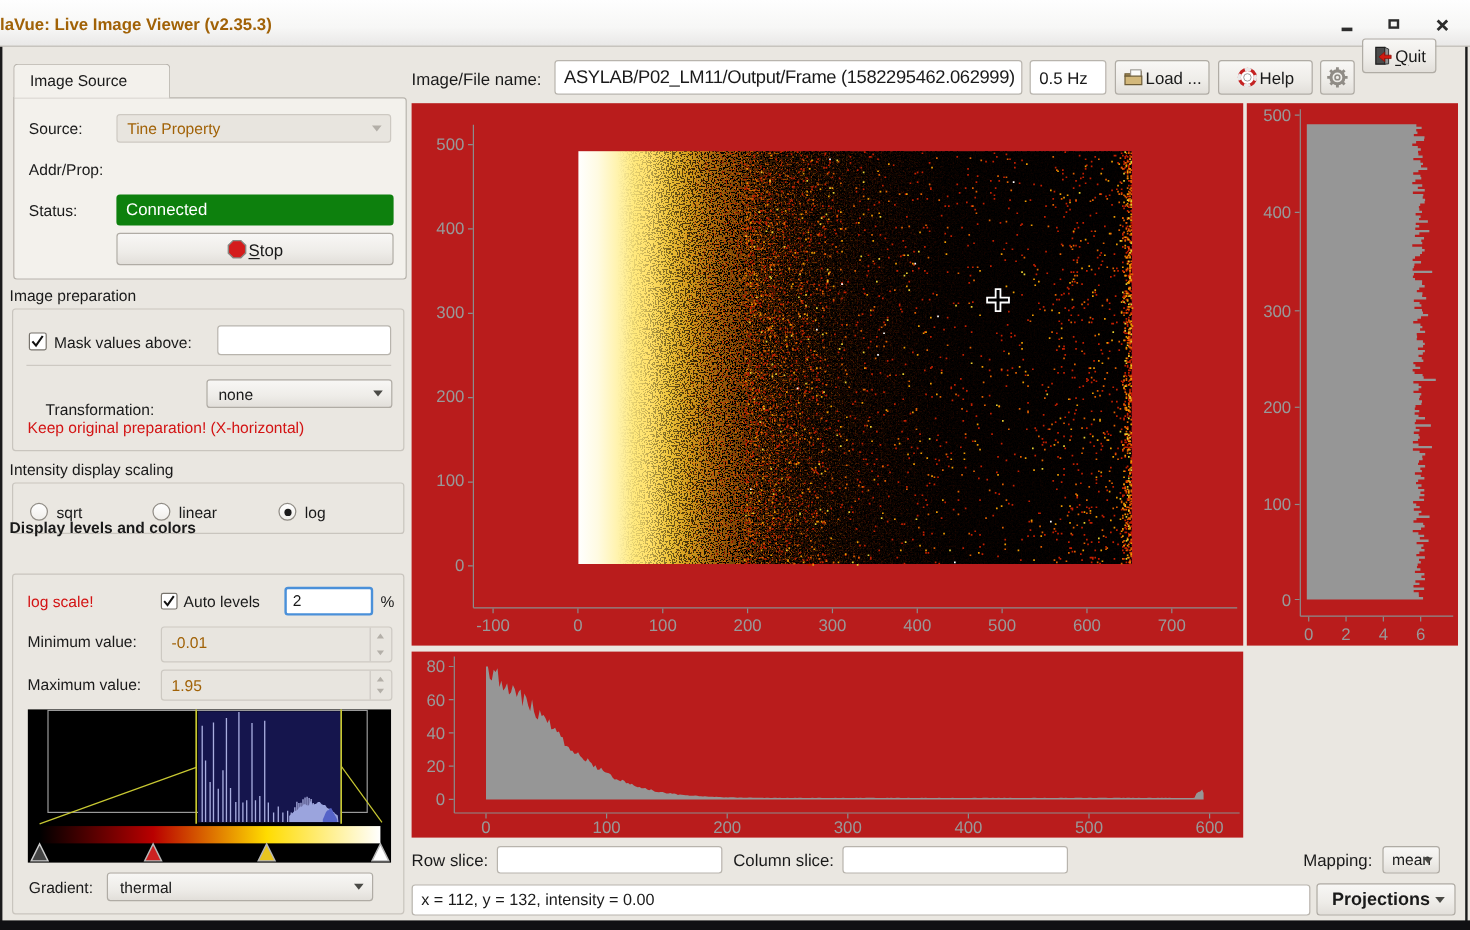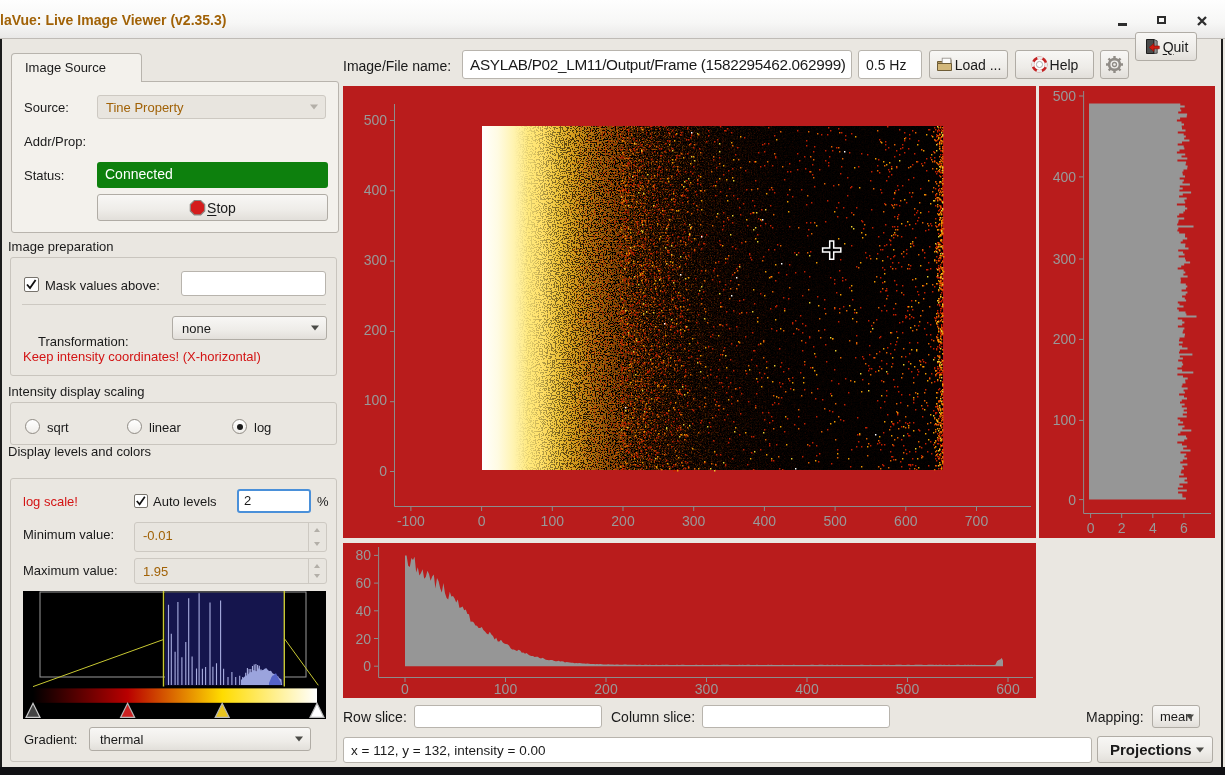--- a/index.html
+++ b/index.html
@@ -80,33 +80,33 @@
       </svg>
     </div>
   <div class="abs lbl" style="left:45px;top:278px;">Mask values above:</div>
   <div class="abs input" style="left:181px;top:271px;width:145px;height:25px;"></div>
   <div class="abs sep" style="left:22px;top:304px;width:304px;"></div>
   <div class="abs lbl" style="left:38px;top:320px;margin-top:14px;">Transformation:</div>
   <div class="abs btn" style="left:172px;top:316px;width:155px;height:24px;">
     <span class="abs lbl" style="left:9px;top:4px;">none</span>
     <span class="combo-arrow"></span>
   </div>
-  <div class="abs lbl red" style="left:23px;top:349px;">Keep intensity coordinates! (X-horizontal)</div>
+  <div class="abs lbl red" style="left:23px;top:349px;">Keep original preparation! (X-horizontal)</div>
 
   <div class="abs lbl" style="left:8px;top:384px;">Intensity display scaling</div>
   <div class="abs groupbox" style="left:10px;top:402px;width:327px;height:43px;"></div>
   <div class="abs radio" style="left:25px;top:419px;width:15px;height:15px;"></div>
   <div class="abs lbl" style="left:47px;top:420px;">sqrt</div>
   <div class="abs radio" style="left:127px;top:419px;width:15px;height:15px;"></div>
   <div class="abs lbl" style="left:149px;top:420px;">linear</div>
   <div class="abs radio" style="left:232px;top:419px;width:15px;height:15px;"></div>
   <div class="abs" style="left:236.5px;top:423.5px;width:6px;height:6px;border-radius:50%;background:#1a1a1a;"></div>
   <div class="abs lbl" style="left:254px;top:420px;">log</div>
 
-  <div class="abs lbl" style="left:8px;top:444px;">Display levels and colors</div>
+  <div class="abs lbl" style="left:8px;top:432px;font-weight:bold;">Display levels and colors</div>
   <div class="abs groupbox" style="left:10px;top:478px;width:327px;height:284px;"></div>
   <div class="abs lbl red" style="left:23px;top:494px;">log scale!</div>
   <div class="abs cb" style="left:134px;top:494px;width:14px;height:14px;">
       <svg width="14" height="14" viewBox="0 0 15 15">
         <path d="M3 7.5l3 3.5 5.6-8" stroke="#111" stroke-width="1.8" fill="none"></path>
       </svg>
     </div>
   <div class="abs lbl" style="left:153px;top:494px;">Auto levels</div>
   <div class="abs" style="left:237px;top:489px;width:74px;height:24px;background:#fff;border:2px solid #4a90d9;border-radius:3px;box-sizing:border-box;">
     <span class="abs lbl" style="left:5px;top:2px;">2</span>

